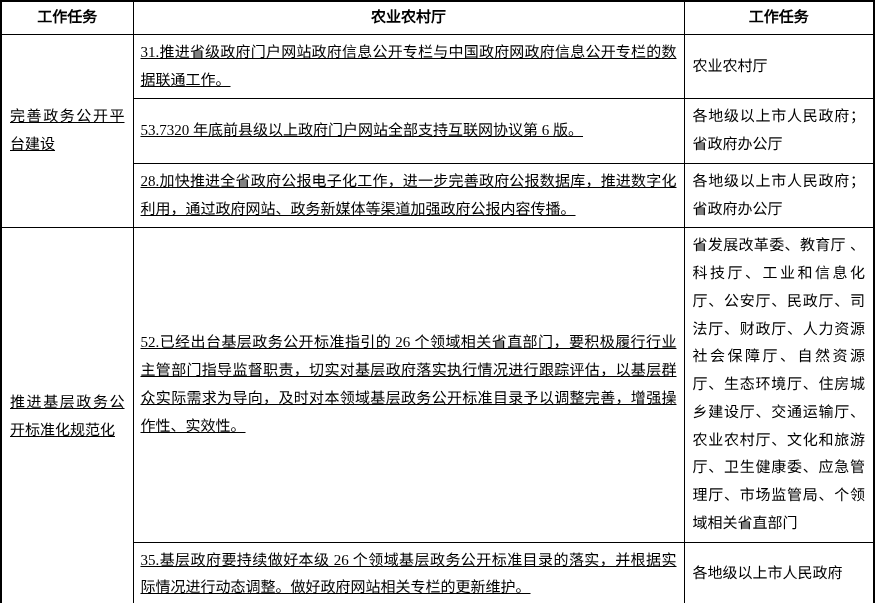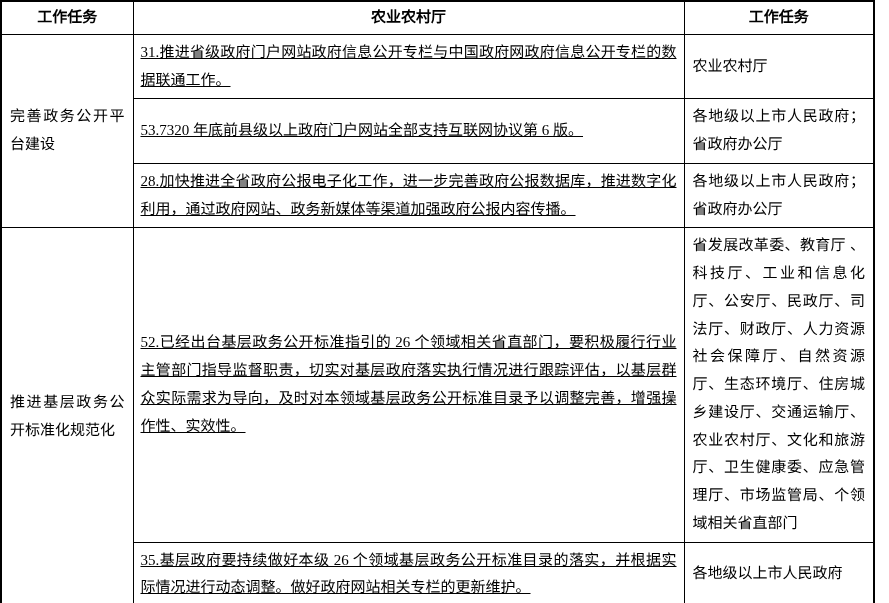--- a/index.html
+++ b/index.html
@@ -41,20 +41,21 @@
     font-size: 16px;
     text-align: center;
     height: 27px;
     line-height: 1.2;
     padding: 2px 4px;
   }
   td.task-cell {
     text-align: justify;
     text-align-last: left;
     padding: 4px 8px;
+    text-decoration: underline;
   }
   td.req-cell {
     text-align: justify;
     text-align-last: left;
     padding: 4px 7px;
     text-decoration: underline;
   }
   td.unit-cell {
     text-align: justify;
     text-align-last: left;

